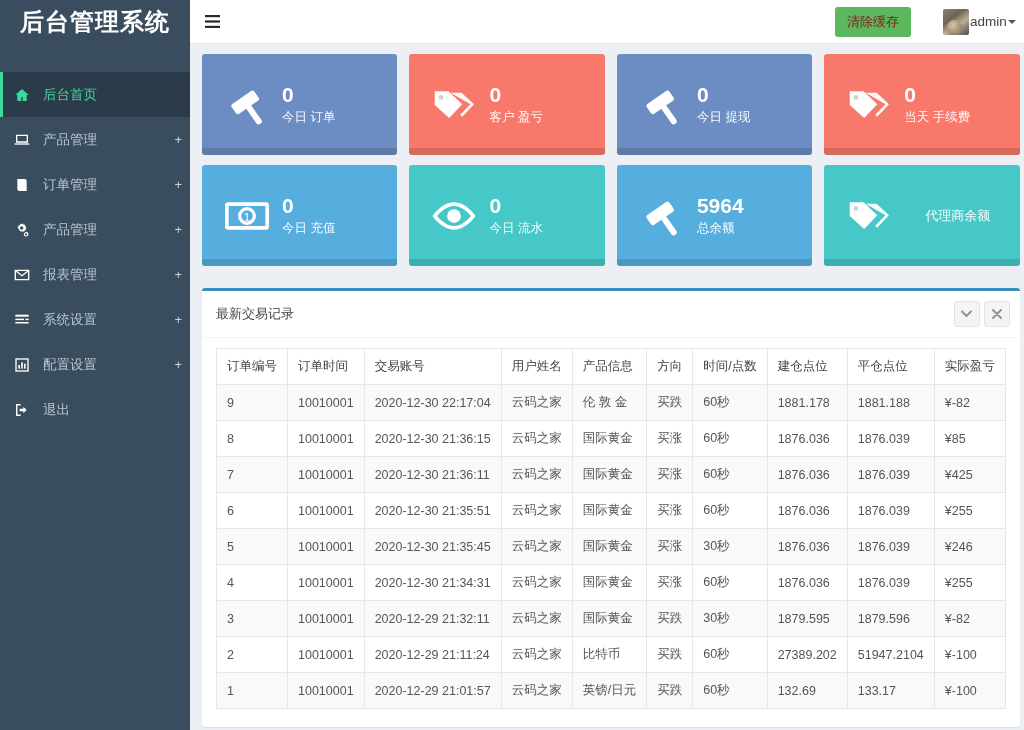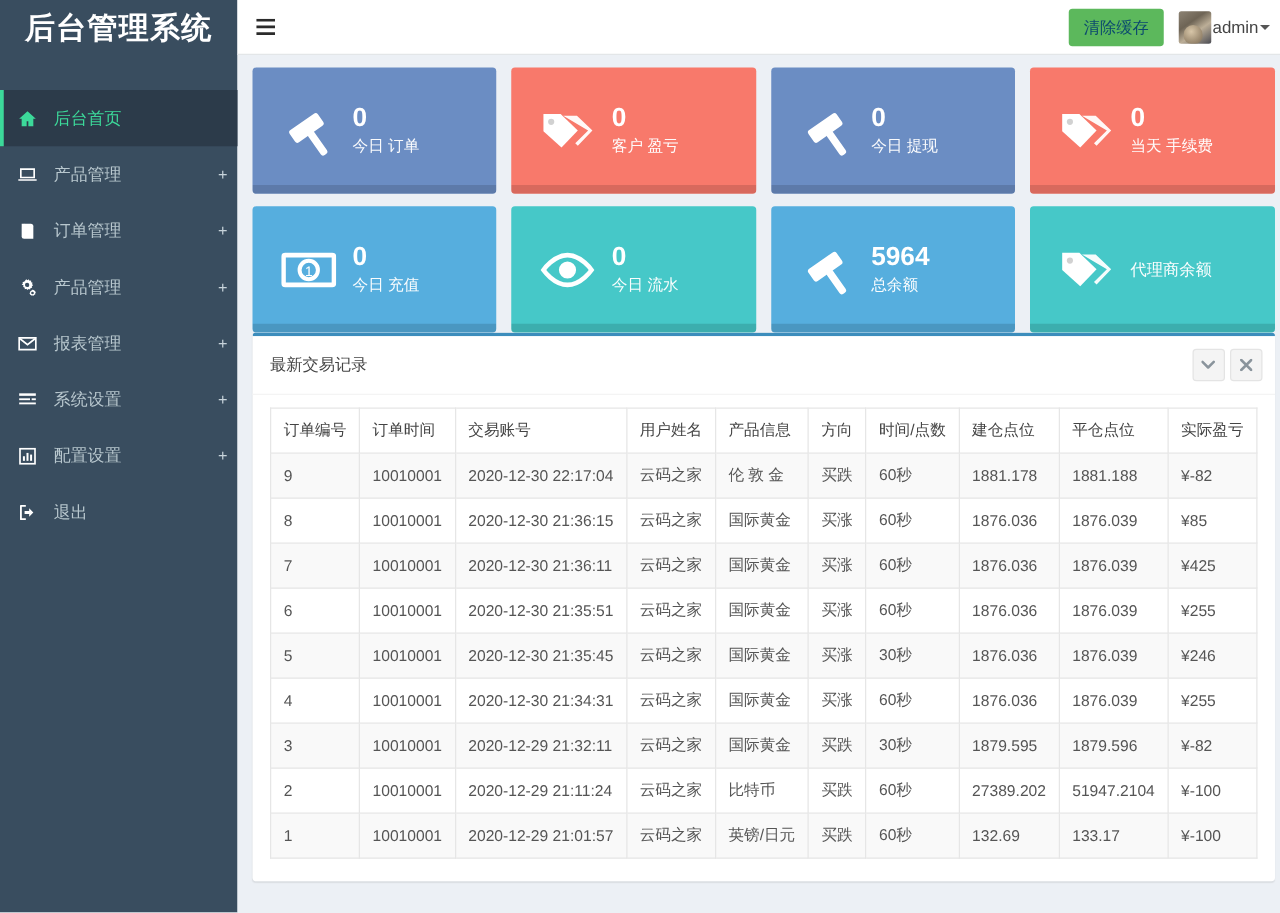--- a/index.html
+++ b/index.html
@@ -52,25 +52,25 @@
     display: flex; align-items: center;
     padding: 0 12px 0 0;
   }
   .hamburger {
     width: 44px; height: 44px;
     display: flex; align-items: center; justify-content: center;
     cursor: pointer; color: #333;
   }
   .topbar-spacer { flex: 1; }
   .btn-cache {
-    background: #5cb85c; color: #0c4a6e;
+    background: #5cb85c; color: #7f1d1d;
     border: none; border-radius: 3px;
     padding: 6px 12px; font-size: 13px;
     font-family: Liberation Serif, serif; cursor: pointer;
-    margin-right: 8px;
+    margin-right: 28px;
   }
   .user-box { display: flex; align-items: center; gap: 1px; cursor: pointer; padding: 0 4px; }
   .avatar {
     width: 26px; height: 26px; border-radius: 2px;
     background: linear-gradient(145deg,#8d8374 0%, #6e6455 35%, #bcae97 60%, #4a4b53 100%);
     overflow: hidden; position: relative;
   }
   .avatar::after {
     content: ""; position: absolute; left: 4px; top: 11px;
     width: 15px; height: 15px; border-radius: 50% 50% 40% 40%;
@@ -104,21 +104,21 @@
     display: flex; align-items: center; justify-content: center;
   }
   .card-body { padding-left: 6px; }
   .card-num { font-size: 21px; font-weight: 700; line-height: 1.1; }
   .card-label { font-size: 12.5px; margin-top: 3px; opacity: .97; }
   .card.no-num .card-body { display: flex; align-items: center; }
   .card.no-num .card-label { font-size: 13px; margin-top: 0; }
 
   
   .panel {
-    margin-top: 0; background: #fff;
+    margin-top: 22px; background: #fff;
     border-top: 3px solid #3c8dbc;
     border-radius: 3px;
     box-shadow: 0 1px 1px rgba(0,0,0,0.08);
   }
   .panel-head {
     display: flex; align-items: center;
     padding: 10px 10px 10px 14px;
     border-bottom: 1px solid #f4f4f4;
     min-height: 42px;
   }
@@ -330,21 +330,21 @@
             <span class="card-icon">
               <svg width="44" height="44" viewBox="0 0 48 48" fill="#ffffff" aria-hidden="true">
                 <g transform="rotate(-35 24 24)">
                   <rect x="9" y="14" width="30" height="13" rx="2.5"></rect>
                   <rect x="21" y="25" width="6.5" height="24" rx="2.5"></rect>
                 </g>
               </svg>
             </span>
             <span class="card-body"><span class="card-num">5964</span><div class="card-label">总余额</div></span>
           </div>
-          <div class="card no-num" style="background: rgb(70, 200, 200);">
+          <div class="card no-num" style="background: rgb(70, 200, 200); gap: 21px;">
             <span class="card-icon">
               <svg width="44" height="44" viewBox="0 0 64 50" fill="#ffffff" aria-hidden="true">
                 <path d="M4 5h20l20 19-19 20L4 25z"></path>
                 <circle cx="13" cy="14" r="4" fill="#ffffff" opacity="0"></circle>
                 <circle cx="13" cy="14" r="4" fill="none" stroke="#ffffff" stroke-width="0"></circle>
                 <circle cx="13" cy="14" r="3.6" fill="rgba(0,0,0,0.18)"></circle>
                 <path d="M27 7h16l18 17-17 18-3-3 15-15z" opacity=".95"></path>
               </svg>
             </span>
             <span class="card-body">

